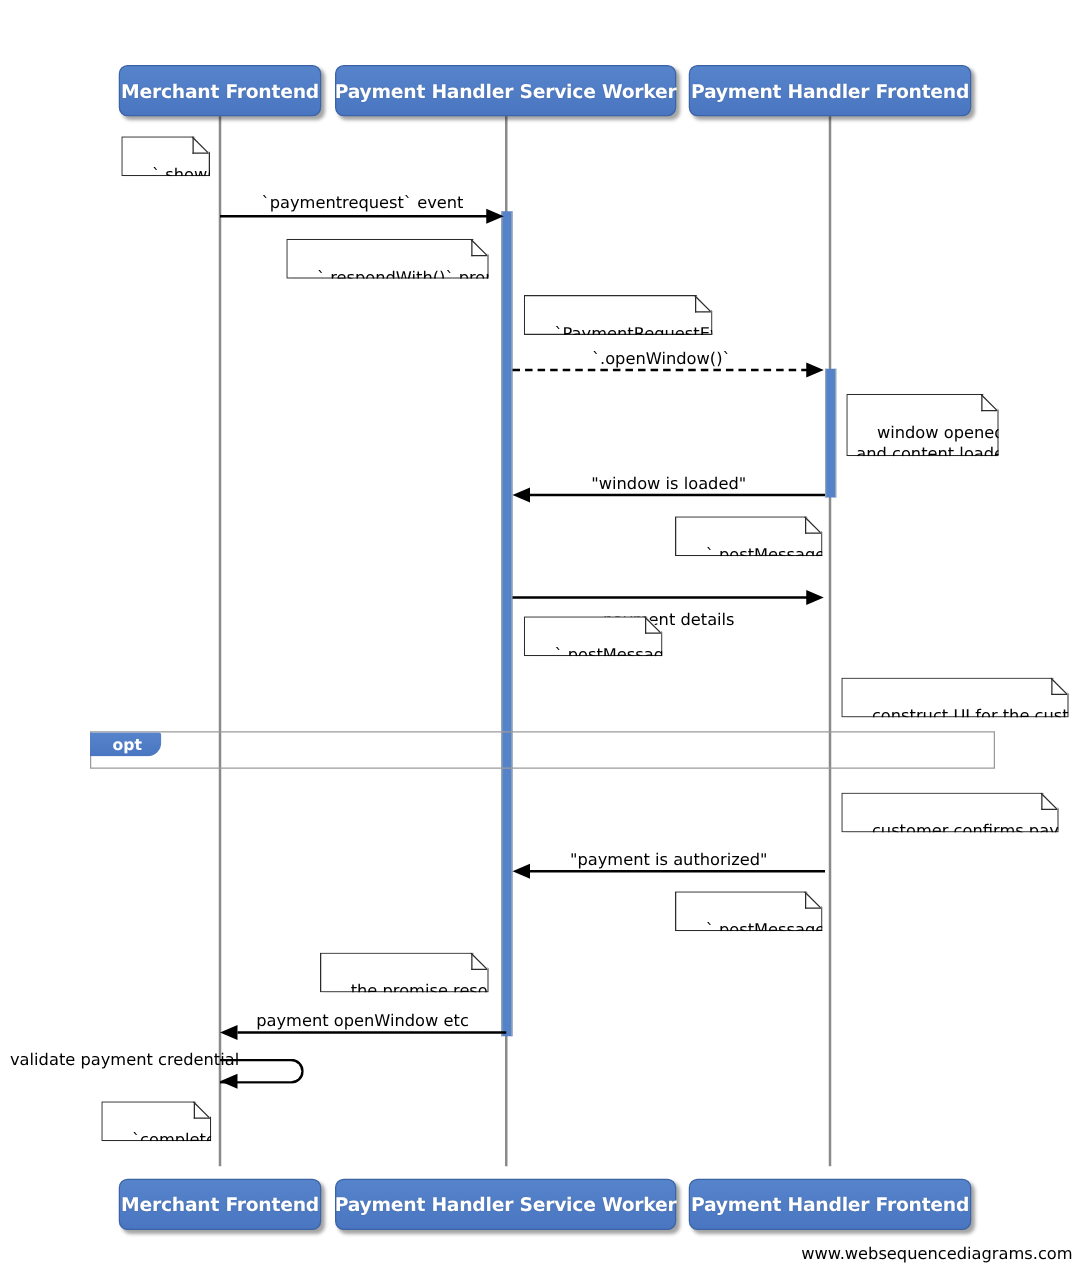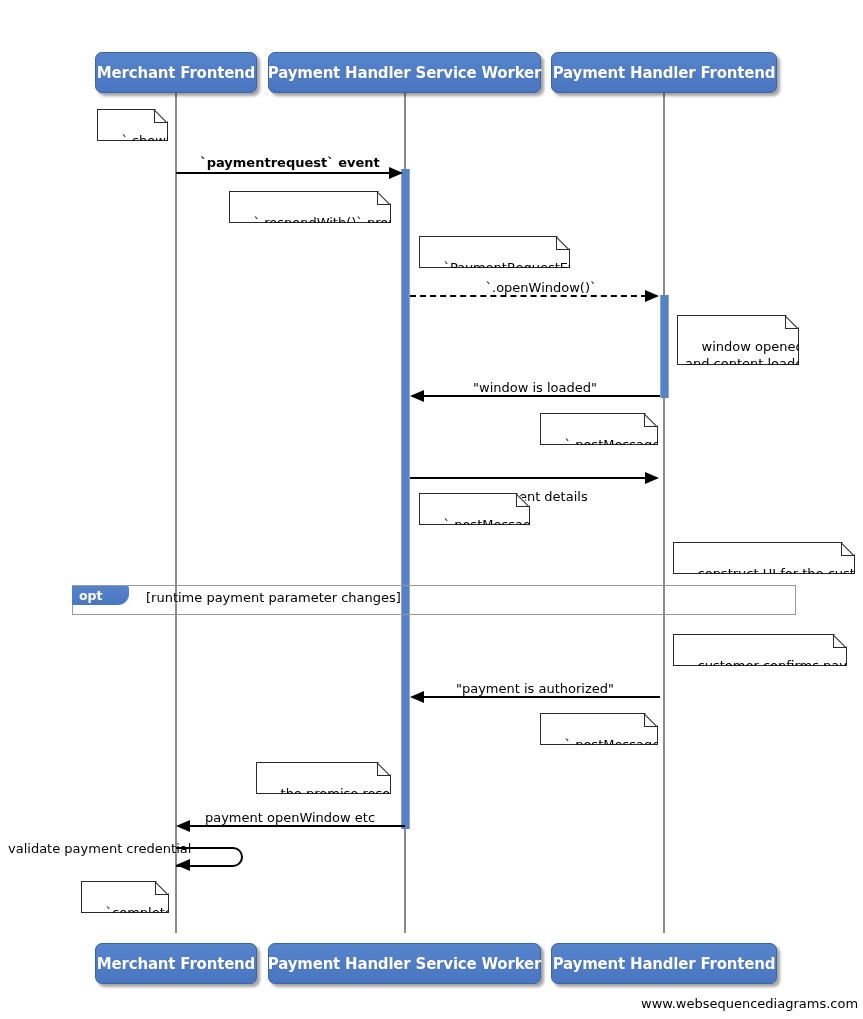--- a/index.html
+++ b/index.html
@@ -161,21 +161,21 @@
   .fragment-tab {
     position: absolute;
     box-sizing: border-box;
     background: #4c7ac4;
     background-image: linear-gradient(to bottom, #5684cb 0%, #4a76c1 100%);
     color: #ffffff;
     font-size: 12.5px;
     font-weight: bold;
     display: flex;
     align-items: center;
-    padding-left: 7px;
+    padding-left: 18px;
     border-top-right-radius: 2px;
     border-bottom-right-radius: 11px;
   }
   .fragment-cond {
     position: absolute;
     font-size: 13px;
     color: #000;
     white-space: nowrap;
   }
 
@@ -203,40 +203,40 @@
   <div class="participant" style="left:268px; top:52px; width:273px; height:41px;">
     <span>Payment Handler Service Worker</span>
   </div>
   <div class="participant" style="left:551px; top:52px; width:226px; height:41px;">
     <span>Payment Handler Frontend</span>
   </div>
 
   <div class="activation" style="left:401px; top:169px; height:660px;"></div>
   <div class="activation" style="left:660px; top:295px; height:103px;"></div>
 
-  <div class="msg-label" style="left:176px; top:155px; width:228px;font-weight:bold;">`paymentrequest` event</div>
+  <div class="msg-label" style="left:176px; top:155px; width:228px;">`paymentrequest` event</div>
   <div class="msg-line" style="left:176px; top:172px; width:215px;"></div>
   <div class="arrowhead right" style="left:389px; top:167px;"></div>
 
   <div class="note" style="left:97px; top:109px; width:71px; height:32px;">
     <span>`.show()`</span>
     <span class="fold"></span>
   </div>
 
   <div class="note" style="left:229px; top:191px; width:162px; height:32px;">
     <span>`.respondWith()` promise</span>
     <span class="fold"></span>
   </div>
 
   <div class="note" style="left:419px; top:236px; width:151px; height:32px;">
     <span>`PaymentRequestEvent`</span>
     <span class="fold"></span>
   </div>
 
-  <div class="msg-label" style="left:416px; top:280px; width:250px;">`.openWindow()`</div>
+  <div class="msg-label" style="left:404px; top:280px; width:250px;">`.openWindow()`</div>
   <div class="msg-line dashed" style="left:410px; top:295px; width:237px;"></div>
   <div class="arrowhead right" style="left:645px; top:290px;"></div>
 
   <div class="note" style="left:677px; top:315px; width:122px; height:50px;">
     <span>window opened
 and content loaded</span>
     <span class="fold"></span>
   </div>
 
   <div class="msg-label" style="left:410px; top:380px; width:250px;">"window is loaded"</div>
@@ -259,21 +259,20 @@
 
   <div class="note" style="left:673px; top:542px; width:182px; height:32px;">
     <span>construct UI for the customer</span>
     <span class="fold"></span>
   </div>
 
   <div class="fragment" style="left:72px; top:585px; width:724px; height:30px;"></div>
   <div class="fragment-tab" style="left:72px; top:586px; width:57px; height:19px;">
     <span>opt</span>
   </div>
-  <div class="fragment-cond" style="left:146px; top:590px;">[runtime payment parameter changes]</div>
 
   <div class="note" style="left:673px; top:634px; width:174px; height:32px;">
     <span>customer confirms payment</span>
     <span class="fold"></span>
   </div>
 
   <div class="msg-label" style="left:410px; top:681px; width:250px;">"payment is authorized"</div>
   <div class="msg-line" style="left:424px; top:696px; width:236px;"></div>
   <div class="arrowhead left" style="left:410px; top:691px;"></div>
 

